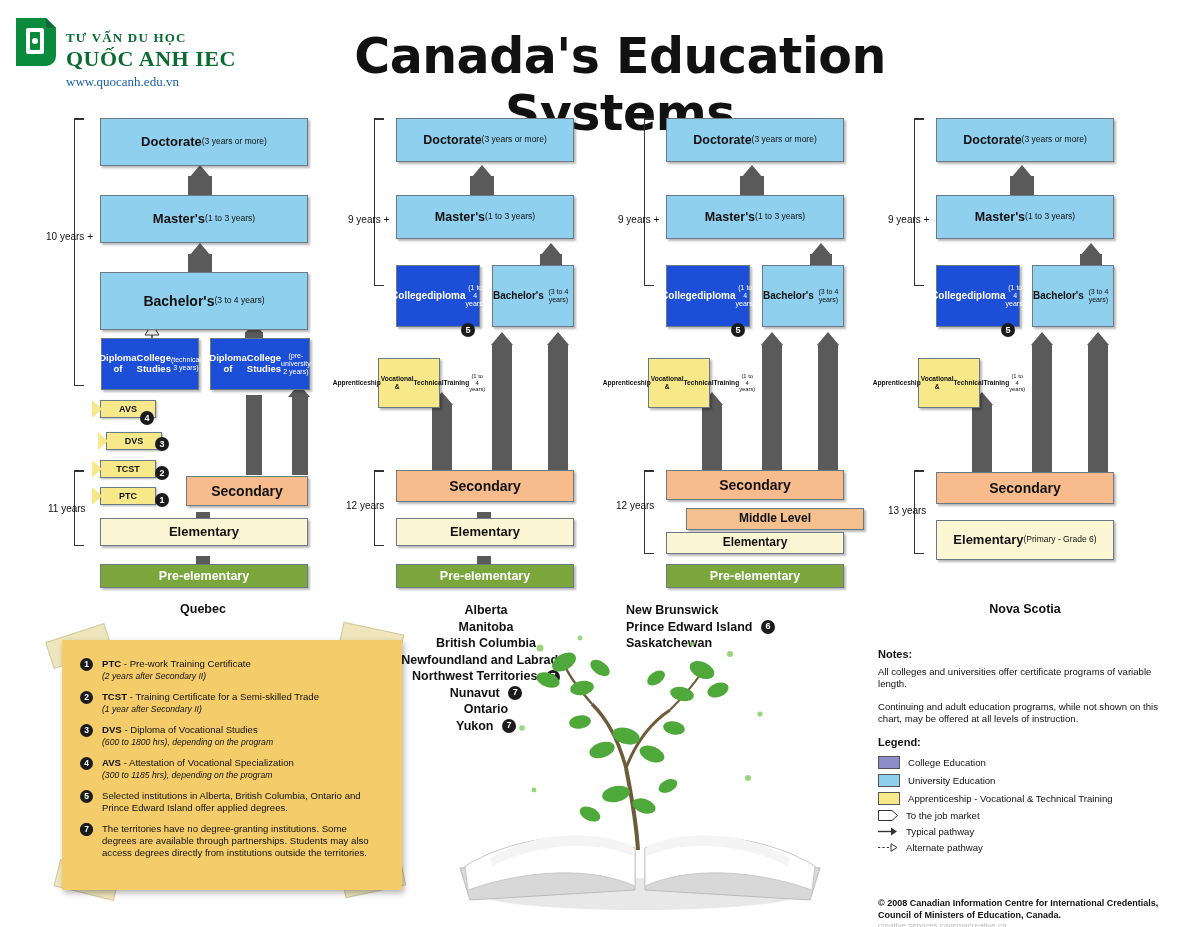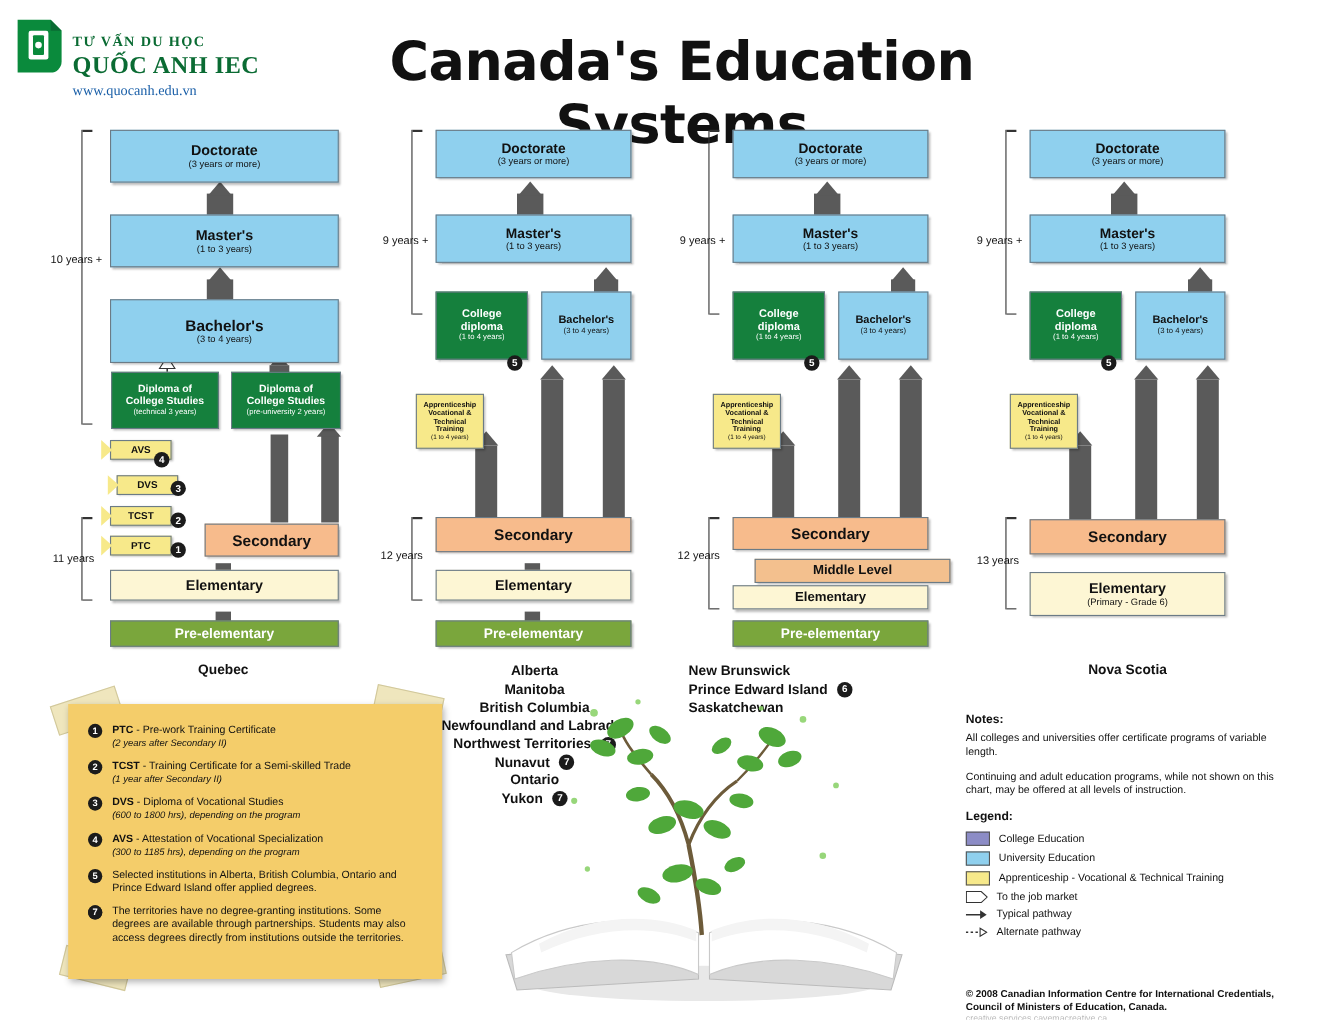--- a/index.html
+++ b/index.html
@@ -22,27 +22,27 @@
 
   .main-title{
     position:absolute;left:240px;top:28px;width:760px;
     font-size:49px;font-weight:bold;letter-spacing:-0.5px;
     font-family:"DejaVu Sans", sans-serif;
     color:#111;text-align:center;
   }
 
   
   .box{position:absolute;box-sizing:border-box;border:1px solid #6b7b86;
-       display:flex;flex-direction:column;align-items:center;justify-content:center;
+       display:flex;flex-direction:row;align-items:center;justify-content:center;
        text-align:center;line-height:1.15;box-shadow:2px 2px 2px rgba(0,0,0,.28);}
   .box .t1{font-weight:bold;}
   .box .t2{font-weight:normal;}
 
   .uni{background:#8fd0ee;}
-  .col{background:#15803d;}
+  .col{background:#1d4ed8;}
   .appr{background:#f7e98a;}
   .sec{background:#f7bb8c;}
   .elem{background:#fdf6d4;}
   .pre{background:#7aa63c;}
   .mid{background:#f3c08e;}
 
   .lbl-sm{font-size:8.5px;}
   .lbl-xs{font-size:7px;}
   .ashaft{position:absolute;background:#5a5a5a;}
   .ahead{position:absolute;width:0;height:0;border-left:11px solid transparent;border-right:11px solid transparent;border-bottom:13px solid #5a5a5a;}

